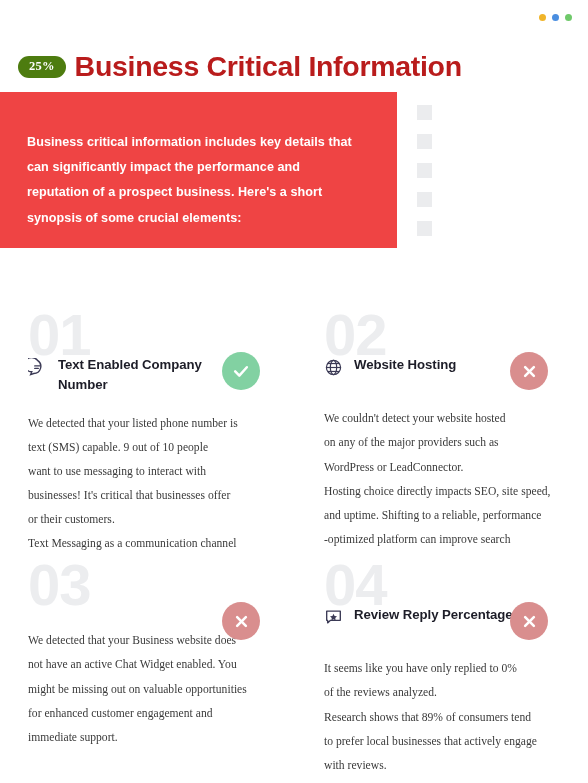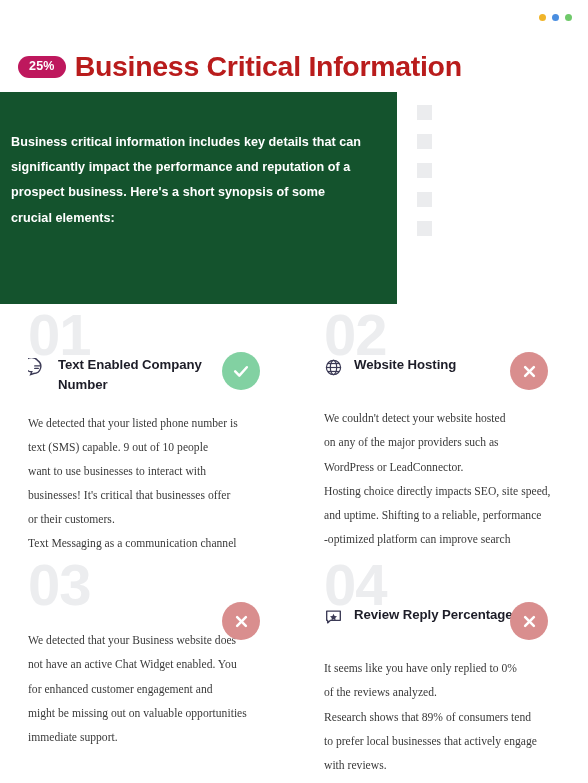--- a/index.html
+++ b/index.html
@@ -33,49 +33,50 @@
   .header {
     position: absolute;
     top: 32px;
     left: 18px;
     right: 18px;
     display: flex;
     align-items: center;
     gap: 9px;
   }
   .pct-badge {
-    background: #be185d;
+    background: #4d7c0f;
     color: #ffffff;
     font-size: 12.5px;
     font-weight: 700;
     border-radius: 14px;
     padding: 4px 11px 5px;
     line-height: 1;
     letter-spacing: .2px;
     white-space: nowrap;
+    font-family: Liberation Serif, serif;
   }
   .page-title {
     color: #b91c1c;
     font-size: 28.5px;
     font-weight: 700;
     letter-spacing: -0.3px;
     line-height: 1.1;
     white-space: nowrap;
   }
 
   
   .intro-panel {
     position: absolute;
     left: 0;
     top: 92px;
     width: 397px;
-    height: 212px;
-    background: #14532d;
+    height: 156px;
+    background: #ef4444;
     box-sizing: border-box;
-    padding: 38px 34px 20px 11px;
+    padding: 38px 34px 20px 27px;
   }
   .intro-text {
     color: #ffffff;
     font-size: 12.6px;
     font-weight: 600;
     line-height: 2.0;
     letter-spacing: .05px;
   }
 
   
@@ -213,21 +214,21 @@
       <span class="card-title">Text Enabled Company Number</span>
     </div>
     <div class="status-badge ok">
       <svg width="20" height="20" viewBox="0 0 24 24" fill="none" stroke="#ffffff" stroke-width="3" stroke-linecap="round" stroke-linejoin="round">
         <polyline points="5,12.5 10,17.5 19,7.5"></polyline>
       </svg>
     </div>
     <div class="card-body">
       <span class="ln">We detected that your listed phone number is</span>
       <span class="ln">text (SMS) capable. 9 out of 10 people</span>
-      <span class="ln">want to use businesses to interact with</span>
+      <span class="ln">want to use messaging to interact with</span>
       <span class="ln">businesses! It's critical that businesses offer</span>
       <span class="ln">or their customers.</span>
       <span class="ln">Text Messaging as a communication channel</span>
     </div>
   </div>
 
   <div class="card col2">
     <div class="big-num">02</div>
     <div class="card-head">
       <span class="head-icon">
@@ -261,22 +262,22 @@
     <div class="big-num">03</div>
     <div class="status-badge bad">
       <svg width="19" height="19" viewBox="0 0 24 24" fill="none" stroke="#ffffff" stroke-width="3.2" stroke-linecap="round">
         <line x1="6.5" y1="6.5" x2="17.5" y2="17.5"></line>
         <line x1="17.5" y1="6.5" x2="6.5" y2="17.5"></line>
       </svg>
     </div>
     <div class="card-body">
       <span class="ln">We detected that your Business website does</span>
       <span class="ln">not have an active Chat Widget enabled. You</span>
+      <span class="ln">might be missing out on valuable opportunities</span>
       <span class="ln">for enhanced customer engagement and</span>
-      <span class="ln">might be missing out on valuable opportunities</span>
       <span class="ln">immediate support.</span>
     </div>
   </div>
 
   <div class="card col2">
     <div class="big-num">04</div>
     <div class="card-head">
       <span class="head-icon">
         <svg viewBox="0 0 24 24" fill="none" stroke="currentColor" stroke-width="1.7" stroke-linejoin="round">
           <path d="M3.4 4h17.2v11.6H8.2L4.6 18.8v-3.2H3.4z"></path>

